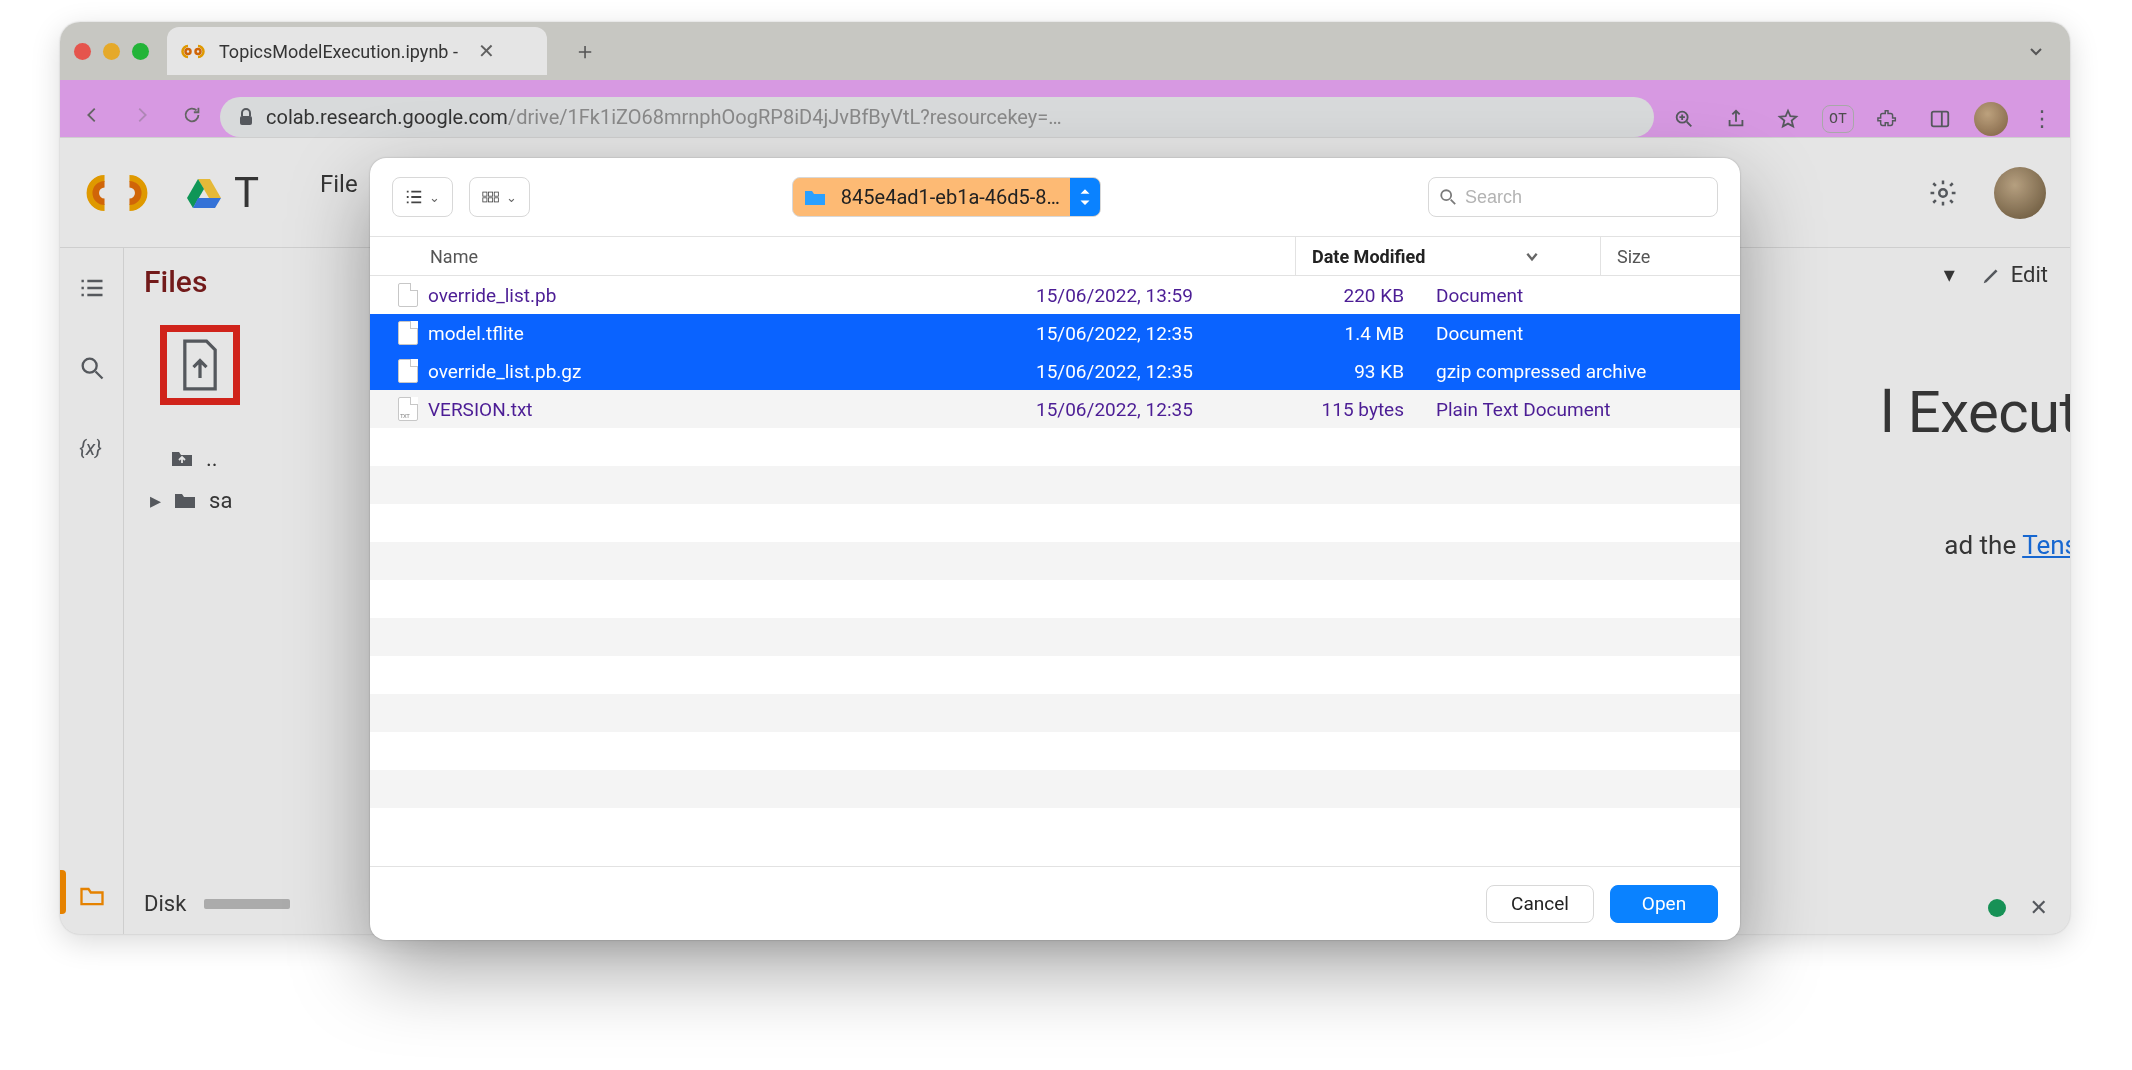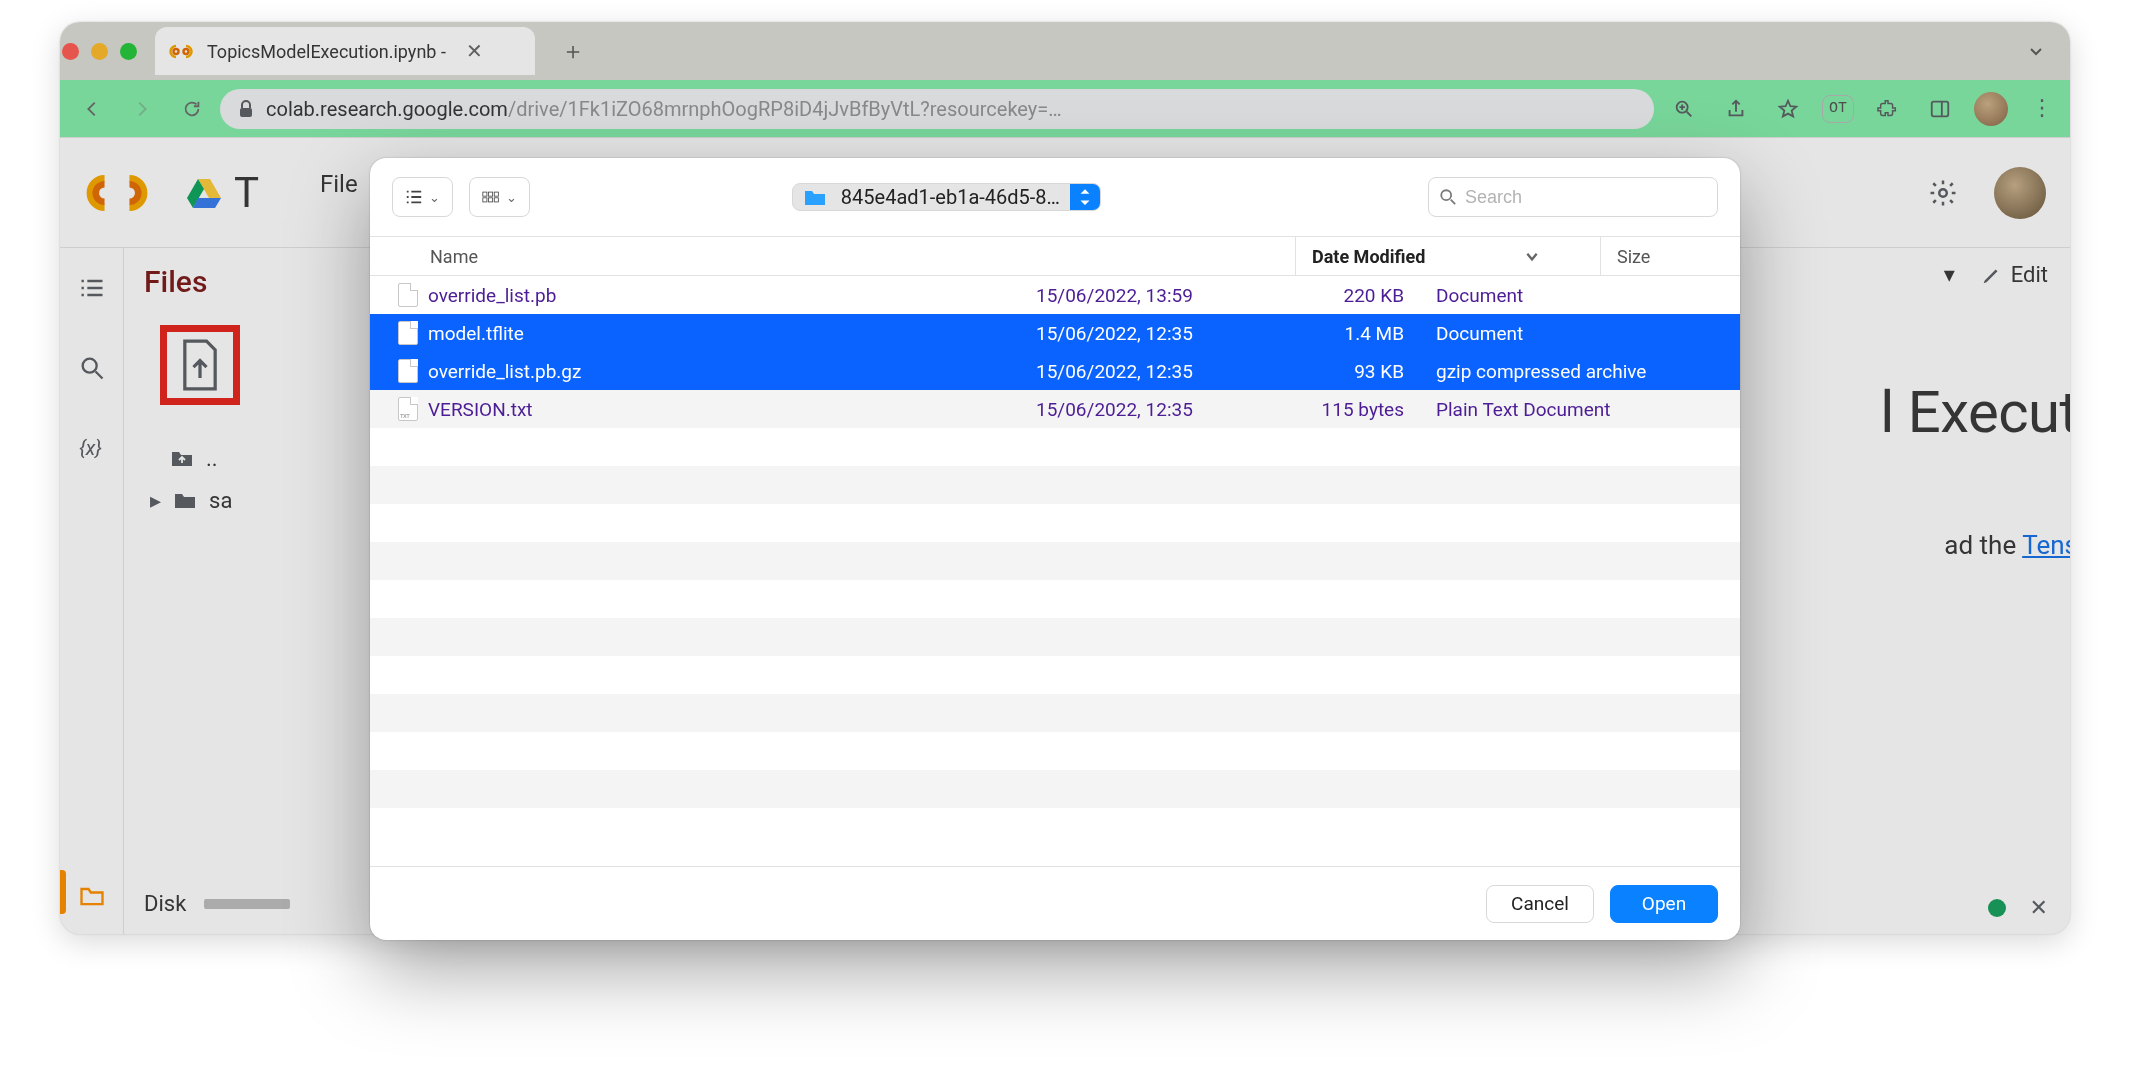--- a/index.html
+++ b/index.html
@@ -25,21 +25,21 @@
     position: absolute; inset: 0;
     background: rgba(0,0,0,0.10);
     z-index: 5;
     pointer-events: none;
   }
   
   .tab-strip {
     height: 58px;
     background: #deded9;
     display: flex; align-items: center;
-    padding-left: 2px;
+    padding-left: 14px;
   }
   .traffic-lights { display: flex; gap: 12px; margin-right: 18px; }
   .tl { width: 17px; height: 17px; border-radius: 50%; }
   .tl-red { background: #ff5f56; }
   .tl-yellow { background: #ffbd2e; }
   .tl-green { background: #27c93f; }
   .tab {
     background: #ffffff;
     height: 48px;
     border-radius: 12px 12px 0 0;
@@ -49,25 +49,25 @@
     gap: 14px;
   }
   .tab-favicon { width: 24px; height: 24px; display:flex; align-items:center; justify-content:center; }
   .tab-title { font-size: 18px; color: #3c3c3c; white-space: nowrap; }
   .tab-close { font-size: 20px; color: #6b6b6b; margin-left: 6px; }
   .new-tab { margin-left: 26px; color: #5f5f5f; font-size: 24px; }
   .tab-caret { margin-left: auto; margin-right: 24px; color:#5f5f5f; }
   
   .address-bar {
     height: 58px;
-    display: flex; align-items: center;
+    display: flex; align-items: flex-end;
     padding: 0 10px;
     gap: 6px;
     border-bottom: 1px solid #e6e6e6;
-    background: #86efac;
+    background: #f0abfc;
   }
   .nav-btn { width: 44px; height: 44px; display:flex; align-items:center; justify-content:center; color:#707070; border-radius:50%; }
   .nav-btn svg { width:22px; height:22px; }
   .url-box {
     flex: 1; height: 40px;
     background: #f1f3f4;
     border-radius: 20px;
     display: flex; align-items: center;
     padding: 0 18px;
     font-size: 20px;
@@ -167,23 +167,23 @@
     background:#fff;
     display:flex; align-items:center; justify-content:center;
     padding: 0 12px;
     gap: 6px;
     color:#444;
   }
   .seg-btn svg { width:18px; height:18px; }
   .seg-btn .chev { font-size:13px; color:#666; }
   .folder-pop {
     margin-left: 246px;
-    height: 28px;
+    height: 40px;
     display:flex; align-items:center;
-    background:#e5e5e5;
+    background:#fdba74;
     border:1px solid #d8d8d8;
     border-radius: 8px;
     overflow:hidden;
   }
   .folder-pop .folder-ico { width:30px; height:30px; margin:0 8px 0 10px; display:flex; align-items:center; }
   .folder-pop .folder-name { font-size:20px; color:#222; padding-right:10px; }
   .folder-pop .stepper {
     width: 30px; height: 40px;
     background:#0a82ff;
     display:flex; align-items:center; justify-content:center;

